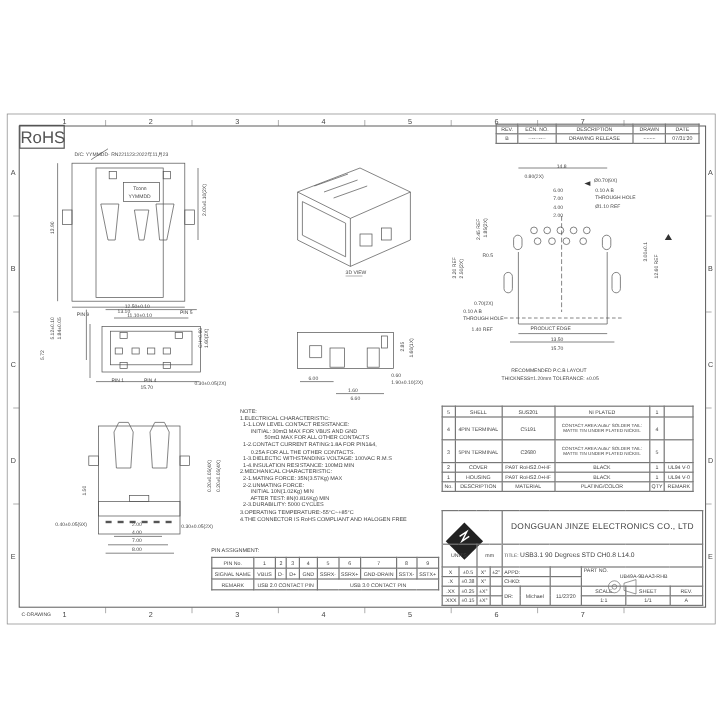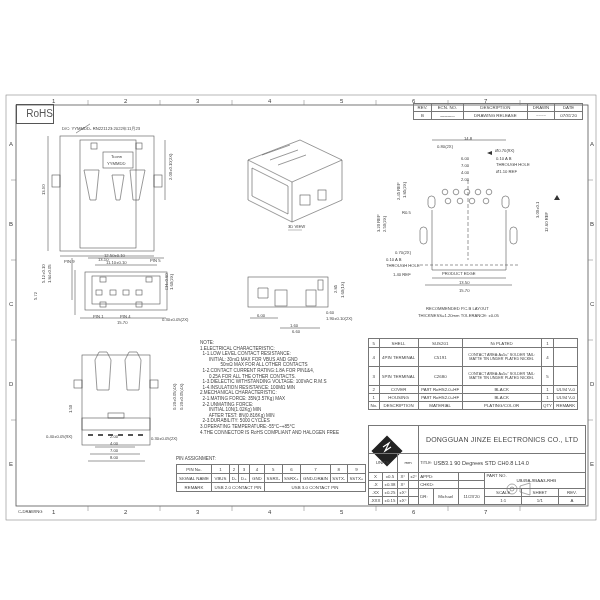--- a/index.html
+++ b/index.html
@@ -1,21 +1,21 @@
 <!DOCTYPE html>
 <html><head>
 <meta charset="utf-8">
 <style>
   html,body{margin:0;padding:0;background:#fff;}
   body{width:600px;height:600px;position:relative;overflow:hidden;font-family:"Liberation Sans",sans-serif;color:#333;}
   .sheet{position:absolute;left:0;top:0;width:600px;height:600px;}
   svg text{font-family:"Liberation Sans",sans-serif;fill:#444;}
   .ts{font-size:4.2px;}
   .tm{font-size:6px;}
-  .rohs{position:absolute;left:16px;top:104px;width:36px;height:18px;border:0.8px solid #555;font-size:10px;line-height:18px;text-align:right;color:#555;}
+  .rohs{position:absolute;left:16px;top:104px;width:36px;height:18px;border:0.8px solid #555;font-size:14px;line-height:18px;text-align:left;color:#555;}
   .tbl{position:absolute;border-collapse:collapse;font-size:4.4px;color:#444;}
   .tbl td{border:0.6px solid #777;padding:0 1px;text-align:center;white-space:nowrap;overflow:hidden;}
   .notes{position:absolute;left:200px;top:340px;width:170px;font-size:4.6px;line-height:5.6px;color:#444;white-space:pre;}
   .pin-title{position:absolute;left:176px;top:456px;font-size:4.6px;color:#444;}
 </style>
 </head>
 <body>
 
 <div class="sheet">
 <svg width="600" height="600" viewBox="0 0 600 600">

